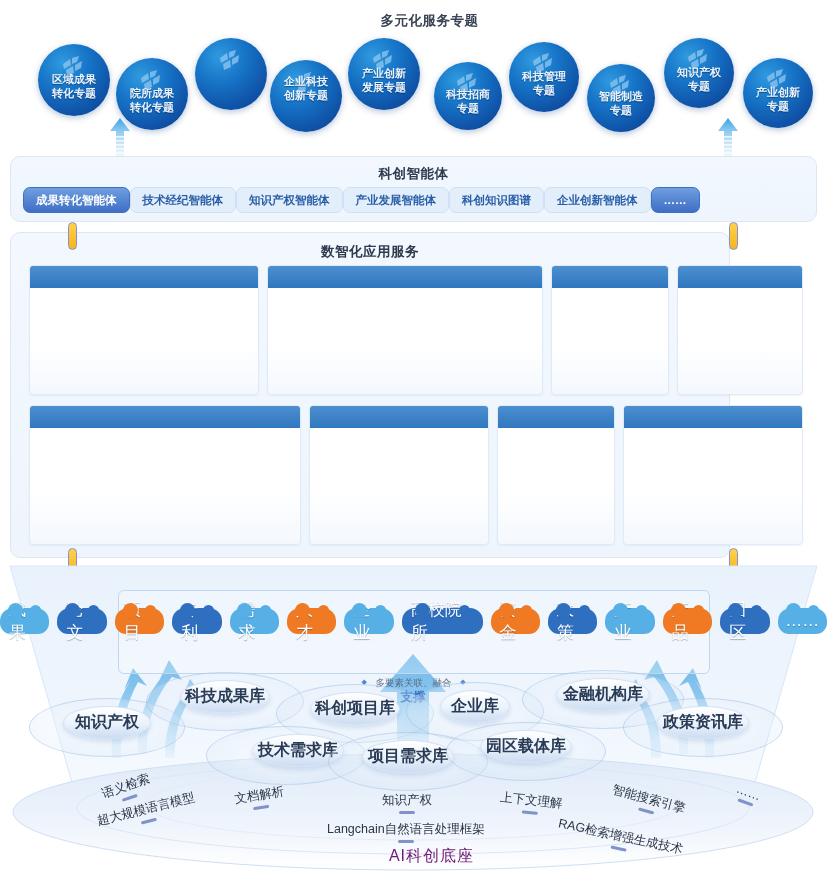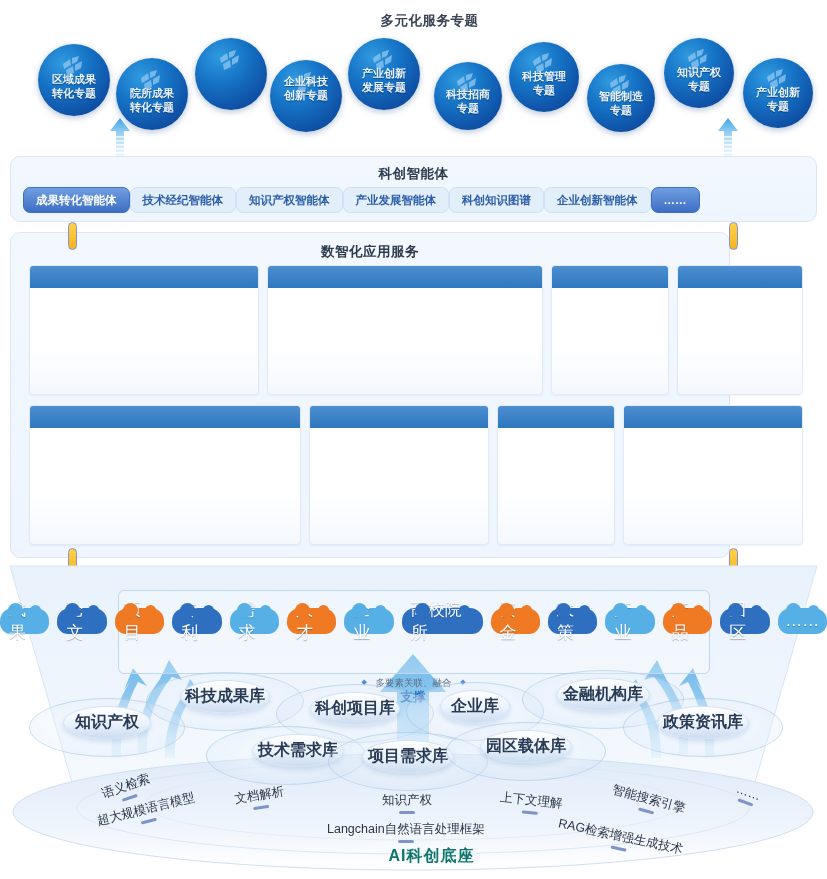--- a/index.html
+++ b/index.html
@@ -158,21 +158,21 @@
     font-size:12.5px; color:#2b3546; font-weight:400;
     white-space:nowrap;
   }
   .discLabel .ul {
     display:block; width:16px; height:2.5px; background:#7f93c8;
     margin:2px auto 0; border-radius:2px;
   }
 
   #baseTitle {
     position:absolute; left:0; right:0; bottom:12px; text-align:center;
-    font-size:16px; font-weight:700; color:#0f766e; letter-spacing:1px;padding-left:36px;
+    font-size:16px; font-weight:400; color:#701a75; letter-spacing:1px;padding-left:36px;
   }
 </style>
 </head>
 <body>
 
 <div id="stage">
 
   <div id="topicBand">
     <div class="panel-title" id="topicTitle">多元化服务专题</div>
     <div id="bubbleHost">

